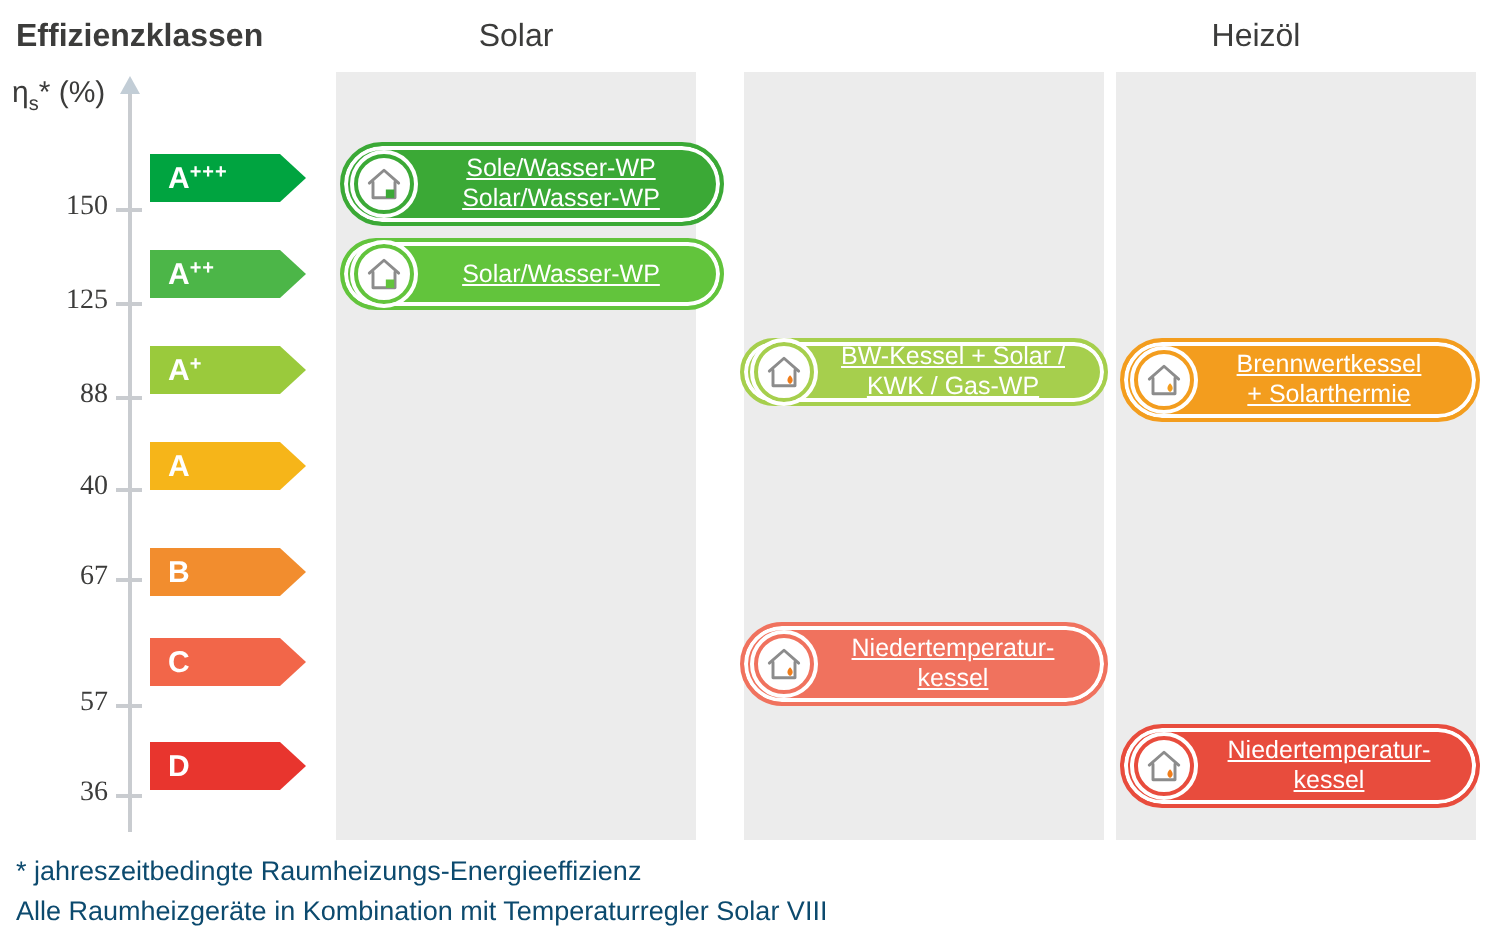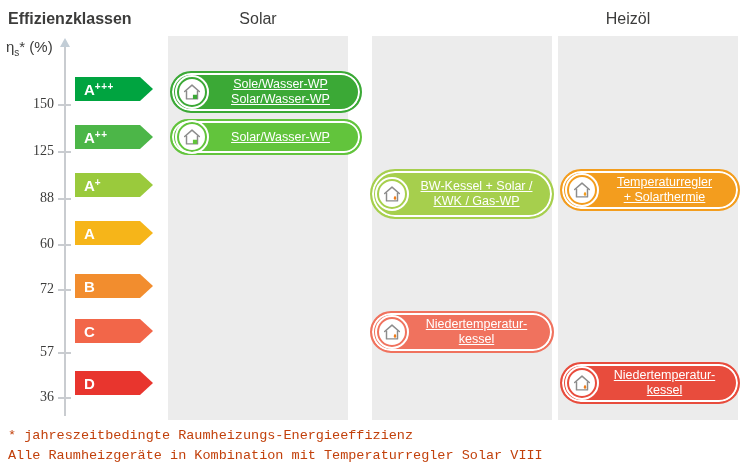--- a/index.html
+++ b/index.html
@@ -30,21 +30,21 @@
   .badge { position:absolute; border-radius:999px; background:var(--c,#999);
            border:2px solid var(--c,#999); box-shadow:inset 0 0 0 2px #fff;
            display:flex; align-items:center; color:#fff; padding:0 10px 0 5px; }
   .badge-icon { flex:0 0 auto; width:30px; height:30px; border-radius:50%;
                 background:#fff; border:2px solid var(--c,#999); outline:2px solid #fff;
                 display:flex; align-items:center; justify-content:center; margin-right:4px; }
   .badge-lines { flex:1; text-align:center; font-size:12.5px; line-height:1.2; font-weight:500;text-decoration:underline; }
   .badge-lines span { display:block; }
   .badge-lines span:empty { display:none; }
 
-  .footnote { position:absolute; left:8px; font-size:13.5px; color:#c2410c;font-family:Liberation Mono, monospace; }
+  .footnote { position:absolute; left:8px; font-size:13.5px; color:#0c4a6e; }
 </style>
 </head>
 <body>
 
 <div class="stage">
 
   <div class="title">Effizienzklassen</div>
   <div class="col-hdr" style="left:168px">Solar</div>
   <div class="col-hdr" style="left:538px">Heizöl</div>
 
@@ -62,22 +62,22 @@
   <div class="tick" style="top:151px"></div>
   <div class="tick" style="top:198px"></div>
   <div class="tick" style="top:244px"></div>
   <div class="tick" style="top:289px"></div>
   <div class="tick" style="top:352px"></div>
   <div class="tick" style="top:397px"></div>
 
   <div class="tick-num" style="top:96px">150</div>
   <div class="tick-num" style="top:143px">125</div>
   <div class="tick-num" style="top:190px">88</div>
-  <div class="tick-num" style="top:236px">60</div>
-  <div class="tick-num" style="top:281px">72</div>
+  <div class="tick-num" style="top:236px">40</div>
+  <div class="tick-num" style="top:281px">67</div>
   <div class="tick-num" style="top:344px">57</div>
   <div class="tick-num" style="top:389px">36</div>
 
   <div class="cls" style="top: 77px; --c: #00a440;">
       <span>A</span>
       <sup>+++</sup>
     </div>
   <div class="cls" style="top: 125px; --c: #4cb648;">
       <span>A</span>
       <sup>++</sup>
@@ -124,21 +124,21 @@
           <path d="M6 11 V19.5 H18 V11"></path>
         <rect x="13" y="15" width="4.6" height="4.6" fill="#62c43c" stroke="none"></rect>
       </svg>
     </span>
     <span class="badge-lines">
       <span>Solar/Wasser-WP</span>
 
     </span>
   </div>
 
-  <div class="badge" style="left: 370px; top: 169px; width: 184px; height: 50px; --c: #a6cf4d;">
+  <div class="badge" style="left: 370px; top: 169px; width: 184px; height: 34px; --c: #a6cf4d;">
     <span class="badge-icon">
       <svg width="22" height="22" viewBox="0 0 24 24" fill="none" stroke="#8c8c8c" stroke-width="1.6" stroke-linecap="round" stroke-linejoin="round">
         <path d="M4 11.5 L12 4.5 L20 11.5"></path>
           <path d="M6 11 V19.5 H18 V11"></path>
         <path d="M15.3 13.8 c1.9 1.9 1.9 3.6 0 4.8 c-1.9 -1.2 -1.9 -2.9 0 -4.8" fill="#f07d1a" stroke="none"></path>
       </svg>
     </span>
     <span class="badge-lines">
       <span>BW-Kessel + Solar /</span>
       <span>KWK / Gas-WP</span>
@@ -147,21 +147,21 @@
 
   <div class="badge" style="left: 560px; top: 169px; width: 180px; height: 42px; --c: #f39d1e;">
     <span class="badge-icon">
       <svg width="22" height="22" viewBox="0 0 24 24" fill="none" stroke="#8c8c8c" stroke-width="1.6" stroke-linecap="round" stroke-linejoin="round">
         <path d="M4 11.5 L12 4.5 L20 11.5"></path>
           <path d="M6 11 V19.5 H18 V11"></path>
         <path d="M15.3 13.8 c1.9 1.9 1.9 3.6 0 4.8 c-1.9 -1.2 -1.9 -2.9 0 -4.8" fill="#f39d1e" stroke="none"></path>
       </svg>
     </span>
     <span class="badge-lines">
-      <span>Temperaturregler</span>
+      <span>Brennwertkessel</span>
       <span>+ Solarthermie</span>
     </span>
   </div>
 
   <div class="badge" style="left: 370px; top: 311px; width: 184px; height: 42px; --c: #f0725e;">
     <span class="badge-icon">
       <svg width="22" height="22" viewBox="0 0 24 24" fill="none" stroke="#8c8c8c" stroke-width="1.6" stroke-linecap="round" stroke-linejoin="round">
         <path d="M4 11.5 L12 4.5 L20 11.5"></path>
           <path d="M6 11 V19.5 H18 V11"></path>
         <path d="M15.3 13.8 c1.9 1.9 1.9 3.6 0 4.8 c-1.9 -1.2 -1.9 -2.9 0 -4.8" fill="#f07d1a" stroke="none"></path>

